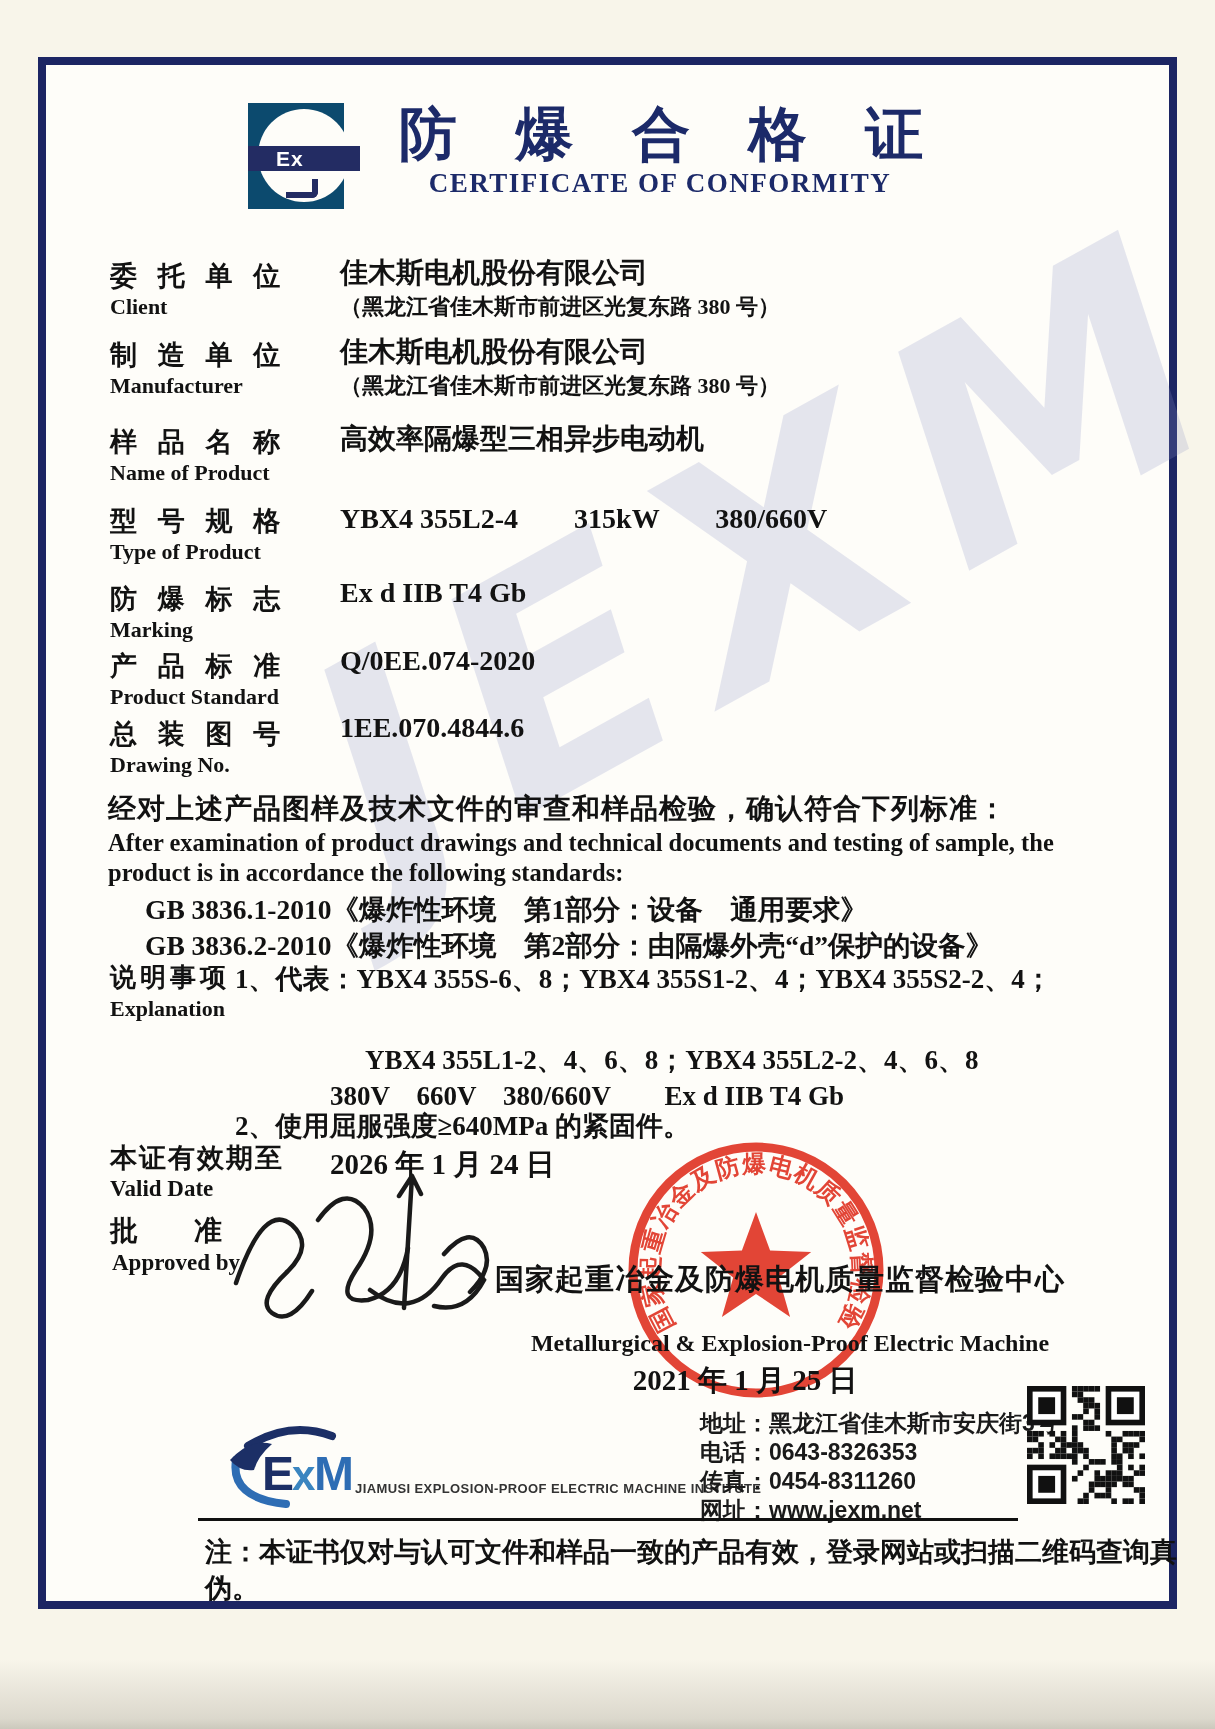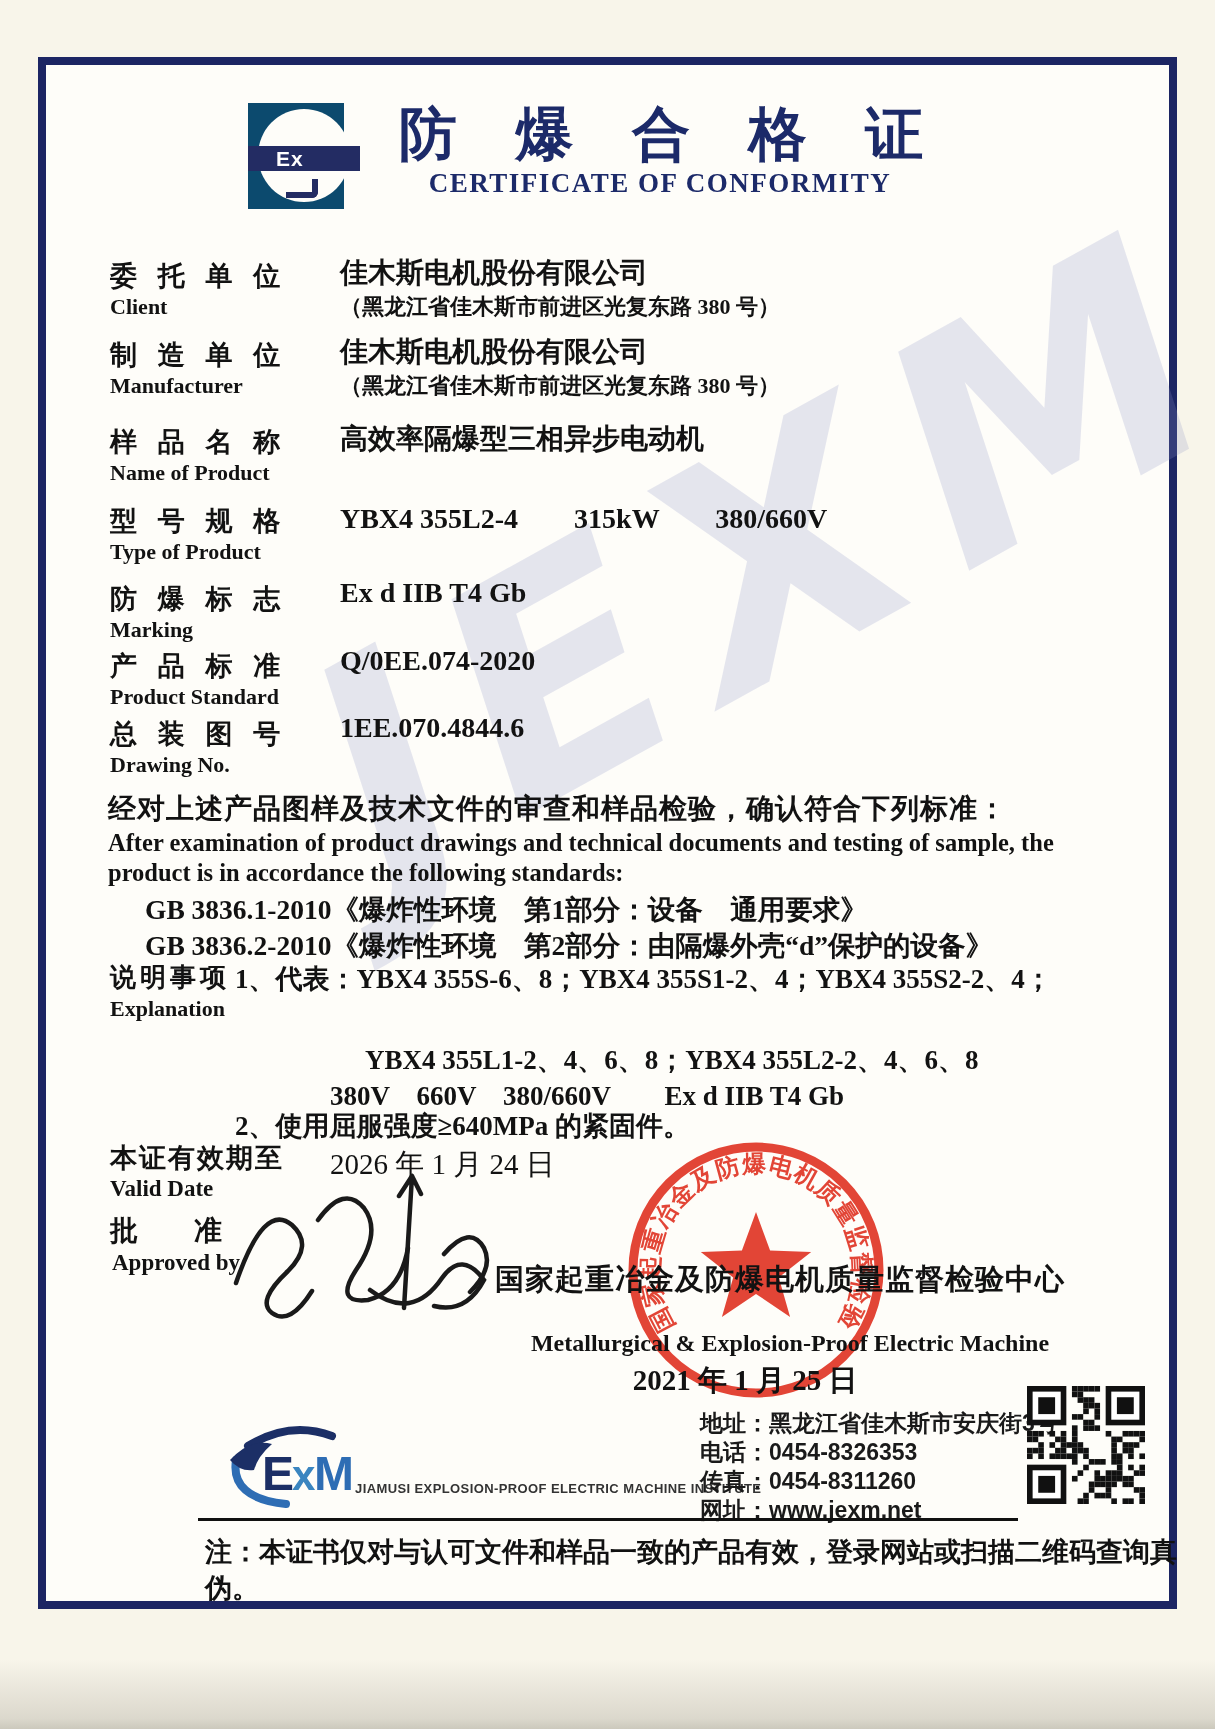--- a/index.html
+++ b/index.html
@@ -112,21 +112,21 @@
 
   <div class="abs" style="left:110px;top:960px;font-size:26px;font-weight:bold;letter-spacing:4px">说明事项</div>
   <div class="abs" style="left:110px;top:996px;font-size:22px;font-weight:bold">Explanation</div>
   <div class="abs expl" style="left:235px;top:961px">1、代表：YBX4 355S-6、8；YBX4 355S1-2、4；YBX4 355S2-2、4；</div>
   <div class="abs expl" style="left:365px;top:1042px">YBX4 355L1-2、4、6、8；YBX4 355L2-2、4、6、8</div>
   <div class="abs expl pre" style="left:330px;top:1078px">380V　660V　380/660V　　Ex d IIB T4 Gb</div>
   <div class="abs expl" style="left:235px;top:1108px">2、使用屈服强度≥640MPa 的紧固件。</div>
 
   <div class="abs" style="left:110px;top:1140px;font-size:27px;font-weight:bold;letter-spacing:2px">本证有效期至</div>
   <div class="abs" style="left:110px;top:1176px;font-size:23px;font-weight:bold">Valid Date</div>
-  <div class="abs" style="left:330px;top:1145px;font-size:29px;font-weight:normal">2026 年 1 月 24 日</div>
+  <div class="abs" style="left:330px;top:1145px;font-size:29px;font-weight:bold">2026 年 1 月 24 日</div>
 
   <div class="abs" style="left:110px;top:1212px;font-size:28px;font-weight:bold">批　　准</div>
   <div class="abs" style="left:112px;top:1250px;font-size:23px;font-weight:bold">Approved by</div>
 
   <svg class="abs sig-svg" width="280" height="180" viewBox="0 0 280 180">
     <g fill="none" stroke="#1a1a1a" stroke-width="4.5" stroke-linecap="round">
       <path d="M14,125 q28,-82 56,-58 q22,20 -4,46 q-32,30 -16,42 q18,13 40,-22"></path>
       <path d="M96,62 q26,-36 46,-12 q18,24 -8,62 q-22,34 12,30 q32,-8 40,-52"></path>
       <path d="M190,18 l-8,132 m8,-132 l-13,20 m13,-20 l9,18"></path>
       <path d="M148,132 q42,32 72,-12 q20,-28 42,2 q-18,34 -50,26"></path>
@@ -151,21 +151,21 @@
     <path d="M28,26 Q70,0 112,16" fill="none" stroke="#1c2f66" stroke-width="8" stroke-linecap="round"></path>
     <path d="M16,40 Q10,78 66,84" fill="none" stroke="#2e6db4" stroke-width="8" stroke-linecap="round"></path>
     <path d="M10,40 Q30,18 52,24 Q38,36 34,50 Q20,52 10,40 Z" fill="#1c2f66"></path>
     <text x="42" y="70" font-family="Liberation Sans, sans-serif" font-size="48" font-weight="bold" fill="#1c2f66">E</text>
     <text x="72" y="70" font-family="Liberation Sans, sans-serif" font-size="42" font-weight="bold" fill="#3a85c0">x</text>
     <text x="94" y="70" font-family="Liberation Sans, sans-serif" font-size="48" font-weight="bold" fill="#2e6db4">M</text>
   </svg>
   <div class="abs inst-en">JIAMUSI EXPLOSION-PROOF ELECTRIC MACHINE INSTITUTE</div>
 
   <div class="abs contact" style="top:1408px">地址：黑龙江省佳木斯市安庆街3号</div>
-  <div class="abs contact" style="top:1437px">电话：0454-8326353</div>
+  <div class="abs contact" style="top:1437px">电话：0643-8326353</div>
   <div class="abs contact" style="top:1466px">传真：0454-8311260</div>
   <div class="abs contact" style="top:1495px">网址：www.jexm.net</div>
 
   <svg id="qr" class="abs qr" width="118" height="118" viewBox="0 0 118 118" fill="#111">
       <rect x="44.95" y="0.00" width="5.62" height="5.62"></rect>
       <rect x="50.57" y="0.00" width="5.62" height="5.62"></rect>
       <rect x="56.19" y="0.00" width="5.62" height="5.62"></rect>
       <rect x="61.81" y="0.00" width="5.62" height="5.62"></rect>
       <rect x="67.43" y="0.00" width="5.62" height="5.62"></rect>
       <rect x="44.95" y="5.62" width="5.62" height="5.62"></rect>

